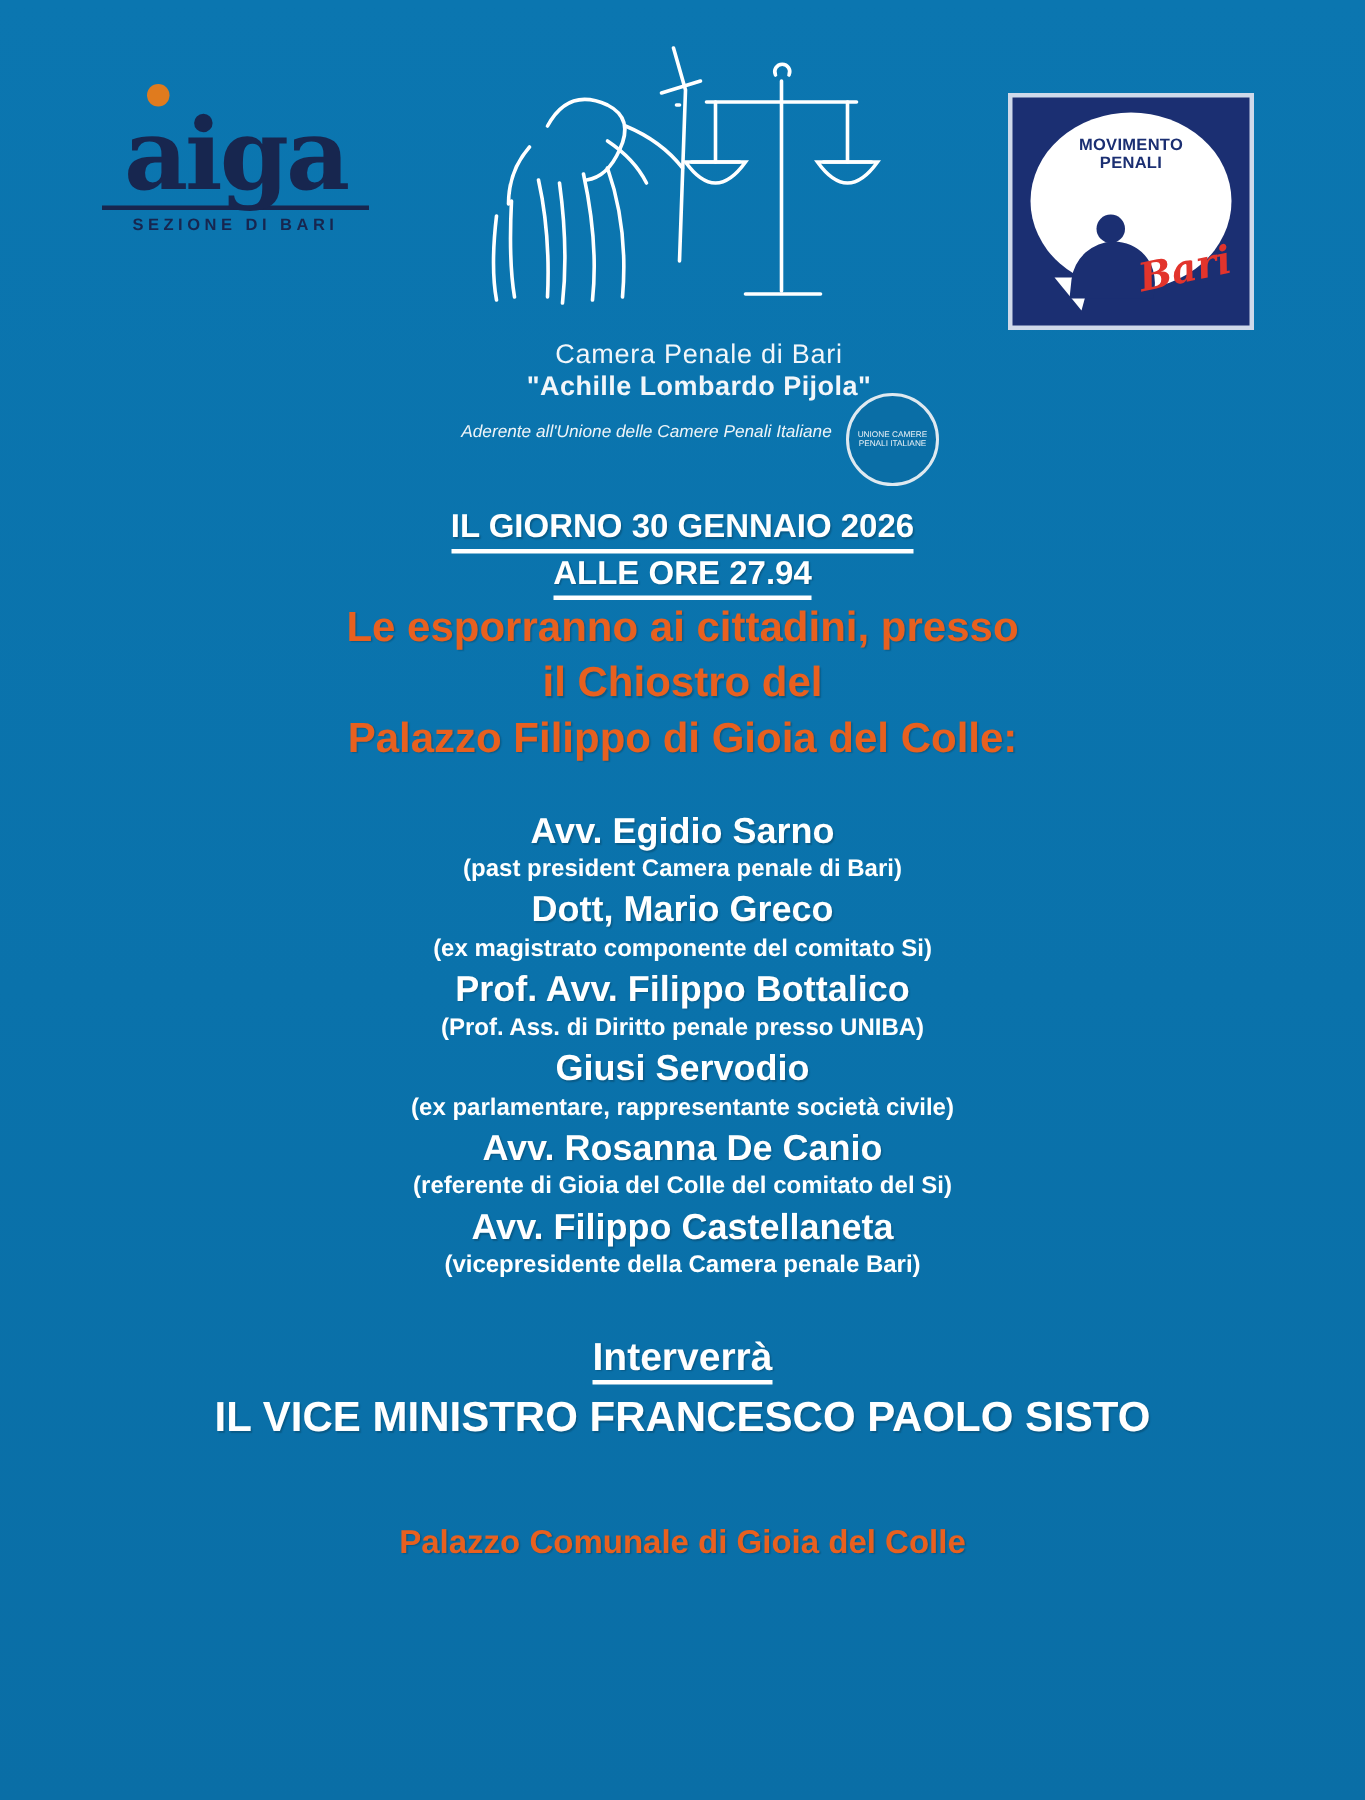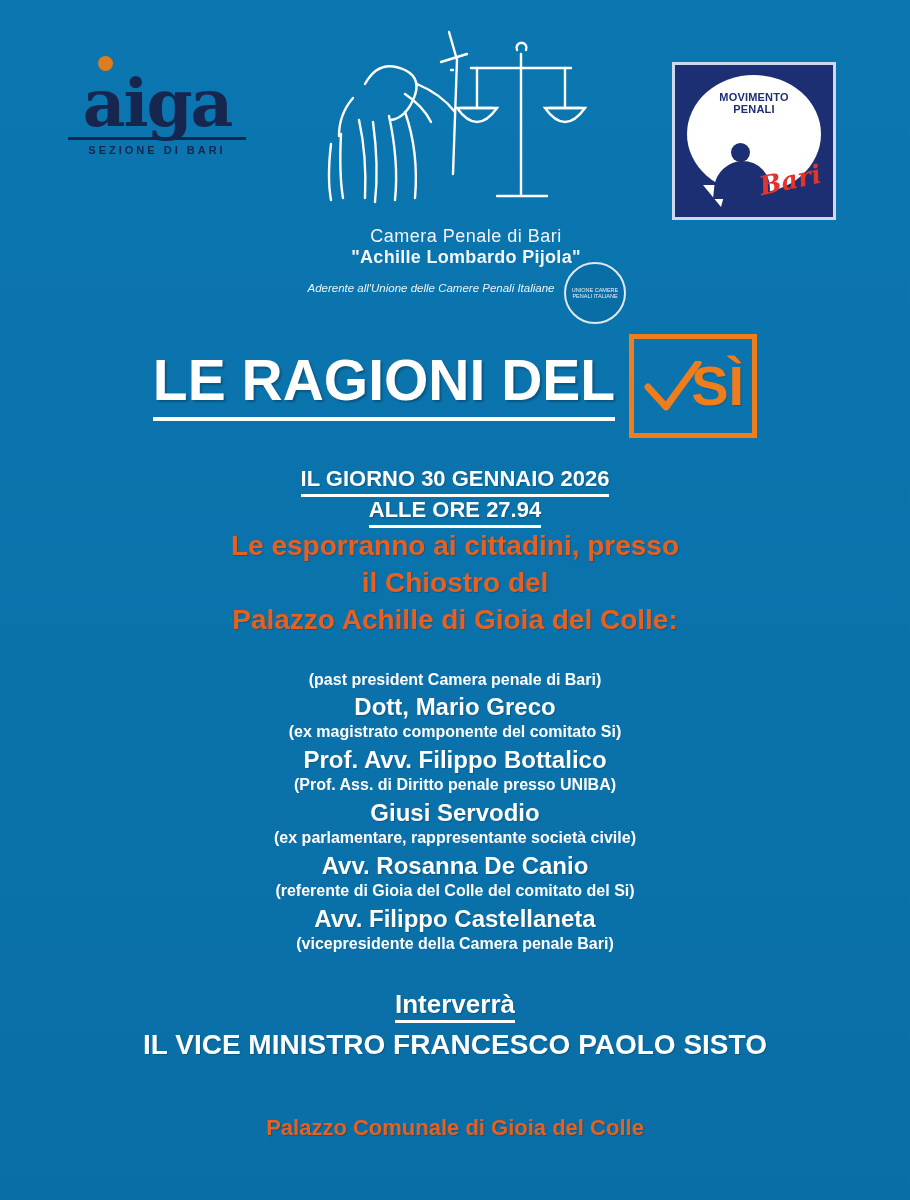--- a/index.html
+++ b/index.html
@@ -374,43 +374,35 @@
         <div>PENALI</div>
       </div>
       <div class="mf-figure">
         <div class="mf-head"></div>
         <div class="mf-body"></div>
       </div>
       <div class="mf-bari">Bari</div>
     </div>
   </div>
 
-  <div class="title-row">
-    <div class="title-main">LE RAGIONI DEL</div>
-    <div class="si-box">
-      <svg class="si-check" width="58" height="54" viewBox="0 0 58 54">
-        <path d="M4 26 L22 46 L54 2" stroke="#f07d1c" stroke-width="7" fill="none" stroke-linecap="round" stroke-linejoin="round"></path>
-      </svg>
-      <div class="si-text">SÌ</div>
-    </div>
-  </div>
 
   <div class="date-block">
     <div class="date-line">IL GIORNO 30 GENNAIO 2026</div><br>
     <div class="date-line">ALLE ORE 27.94</div>
   </div>
 
   <div class="intro">
     <div>Le esporranno ai cittadini, presso</div>
     <div>il Chiostro del</div>
-    <div>Palazzo Achille di Gioia del Colle:</div>
+    <div>Palazzo Filippo di Gioia del Colle:</div>
   </div>
 
   <div class="speakers">
     <div>
+      <div class="sp-name">Avv. Egidio Sarno</div>
       <div class="sp-role">(past president Camera penale di Bari)</div>
     </div>
     <div>
       <div class="sp-name">Dott, Mario Greco</div>
       <div class="sp-role">(ex magistrato componente del comitato Si)</div>
     </div>
     <div>
       <div class="sp-name">Prof. Avv. Filippo Bottalico</div>
       <div class="sp-role">(Prof. Ass. di Diritto penale presso UNIBA)</div>
     </div>

